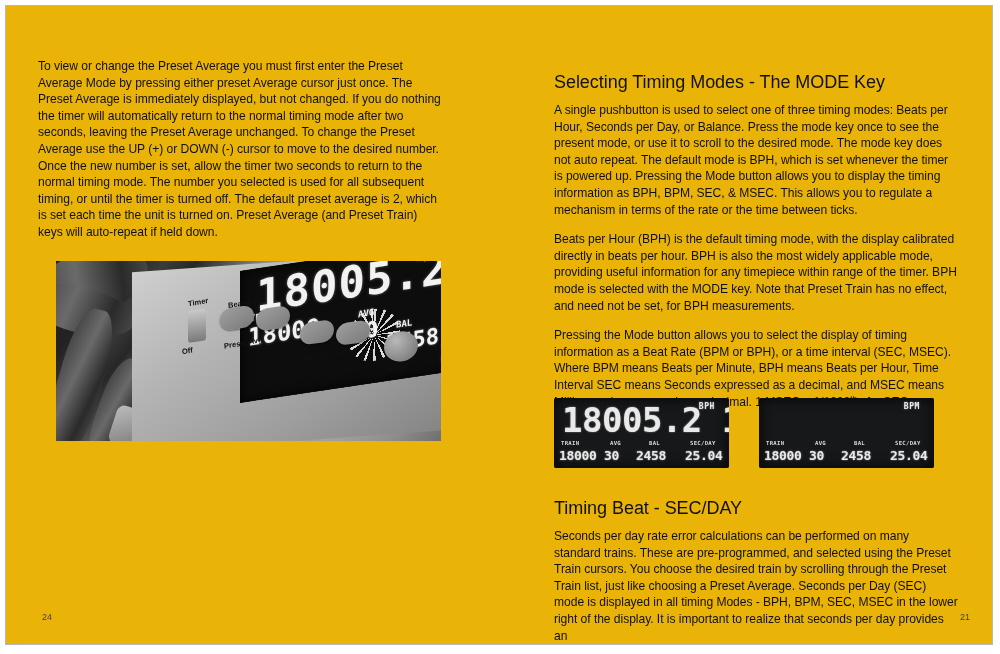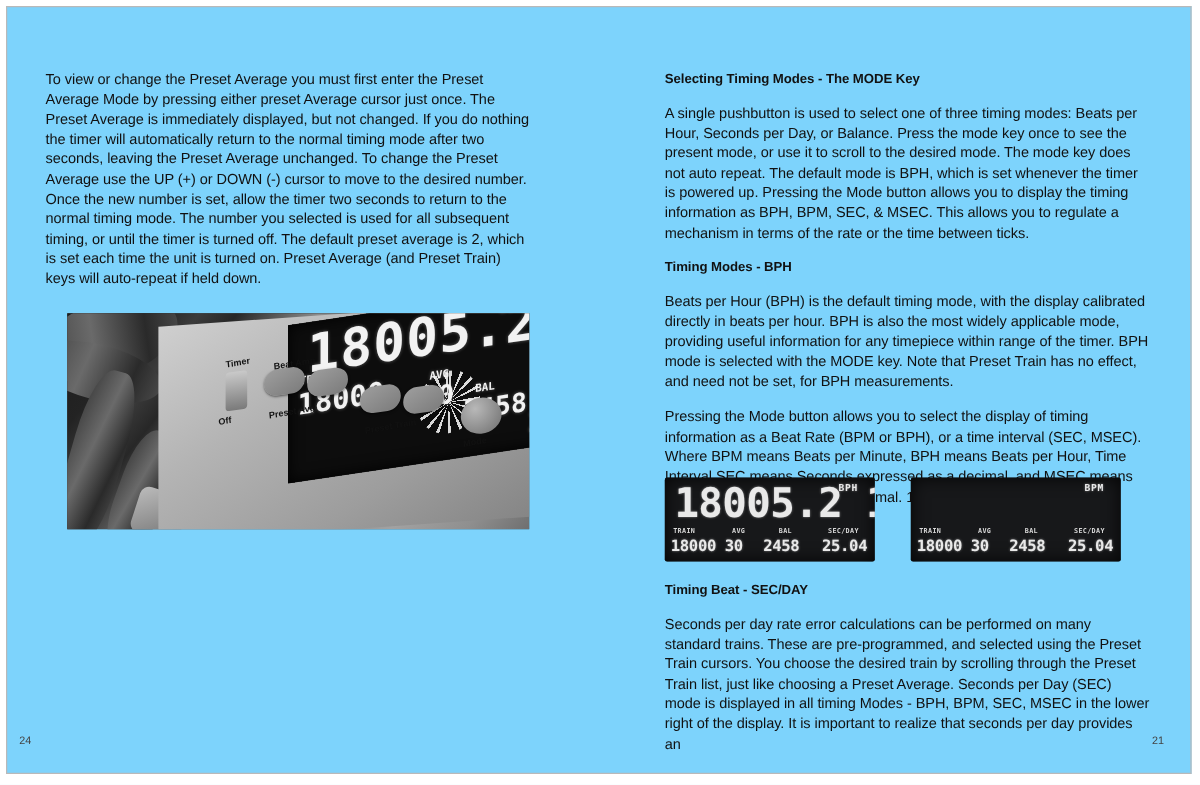--- a/index.html
+++ b/index.html
@@ -3,36 +3,36 @@
 <meta charset="utf-8">
 <style>
   html,body{margin:0;padding:0;background:#ffffff;}
   body{
     width:1000px;height:654px;overflow:hidden;
     font-family:"Liberation Sans","DejaVu Sans",sans-serif;
     color:#111111;
   }
   .spread{
     position:absolute;left:5px;top:5px;width:988px;height:640px;
-    border:1px solid #b9b9b9;background:#7dd3fc;box-sizing:border-box;
+    border:1px solid #b9b9b9;background:#eab308;box-sizing:border-box;
   }
   .col{position:absolute;top:52px;width:404px;}
   .col-left{left:32px;}
   .col-right{left:548px;}
   p.body-text{
     margin:0 0 13px 0;
     font-size:12.1px;
     line-height:16.6px;
     text-align:left;
     letter-spacing:-0.05px;
   }
   h2.heading{
-    margin:0 0 12px 0;
-    font-size:11px;
-    font-weight:bold;
+    margin:16px 0 12px 0;
+    font-size:18px;
+    font-weight:normal;
     line-height:16px;
     letter-spacing:-0.05px;
   }
   h2.heading.spaced{margin-top:7px;}
   sup{font-size:8px;vertical-align:super;line-height:0;}
 
   
   .photo{
     position:absolute;left:50px;top:255px;width:385px;height:180px;
     overflow:hidden;background:#2e2e2e;
@@ -144,21 +144,21 @@
   .l-avg-val{left:50px;top:50px;}
   .l-bal-lbl{left:95px;top:42px;}
   .l-bal-val{left:82px;top:50px;}
   .l-sd-lbl{left:136px;top:42px;}
   .l-sd-val{left:131px;top:50px;}
 
   
   .pageno{
     position:absolute;bottom:22px;font-size:9px;color:#444;
   }
-  .pageno-left{left:10px;}
+  .pageno-left{left:36px;}
   .pageno-right{right:22px;}
 </style>
 </head>
 <body>
 
 <div class="spread">
 
   <div class="col col-left">
     <p class="body-text">To view or change the Preset Average you must first enter the Preset Average Mode by pressing either preset Average cursor just once. The Preset Average is immediately displayed, but not changed. If you do nothing the timer will automatically return to the normal timing mode after two seconds, leaving the Preset Average unchanged. To change the Preset Average use the UP (+) or DOWN (-) cursor to move to the desired number. Once the new number is set, allow the timer two seconds to return to the normal timing mode. The number you selected is used for all subsequent timing, or until the timer is turned off. The default preset average is 2, which is set each time the unit is turned on. Preset Average (and Preset Train) keys will auto-repeat if held down.</p>
   </div>
@@ -202,21 +202,20 @@
     </div>
   </div>
 
   <span class="pageno pageno-left">24</span>
 
   <div class="col col-right">
 
     <h2 class="heading">Selecting Timing Modes - The MODE Key</h2>
     <p class="body-text">A single pushbutton is used to select one of three timing modes: Beats per Hour, Seconds per Day, or Balance. Press the mode key once to see the present mode, or use it to scroll to the desired mode. The mode key does not auto repeat. The default mode is BPH, which is set whenever the timer is powered up. Pressing the Mode button allows you to display the timing information as  BPH, BPM, SEC, &amp; MSEC. This allows you to regulate a mechanism in terms of the rate or the time between ticks.</p>
 
-    <h2 class="heading spaced">Timing Modes - BPH</h2>
     <p class="body-text">Beats per Hour (BPH) is the default timing mode, with the display calibrated directly in beats per hour. BPH is also the most widely applicable mode, providing useful information for any timepiece within range of the timer. BPH mode is selected with the MODE key. Note that Preset Train has no effect, and need not be set, for BPH measurements.</p>
 
     <p class="body-text"><span>Pressing the Mode button allows you to select the display of timing information as a Beat Rate (BPM or BPH), or a time interval (SEC, MSEC). Where BPM means Beats per Minute, BPH means Beats per Hour, Time Interval SEC means Seconds expressed as a decimal, and MSEC means Milliseconds expressed as a decimal. 1 MSEC = 1/1000</span><sup>th</sup><span> of a SEC.</span></p>
   </div>
 
   <div class="lcd-row">
 
     <div class="lcd lcd-a">
       <span class="seg unit">BPH</span>
       <span class="seg big">18005.2 18</span>

